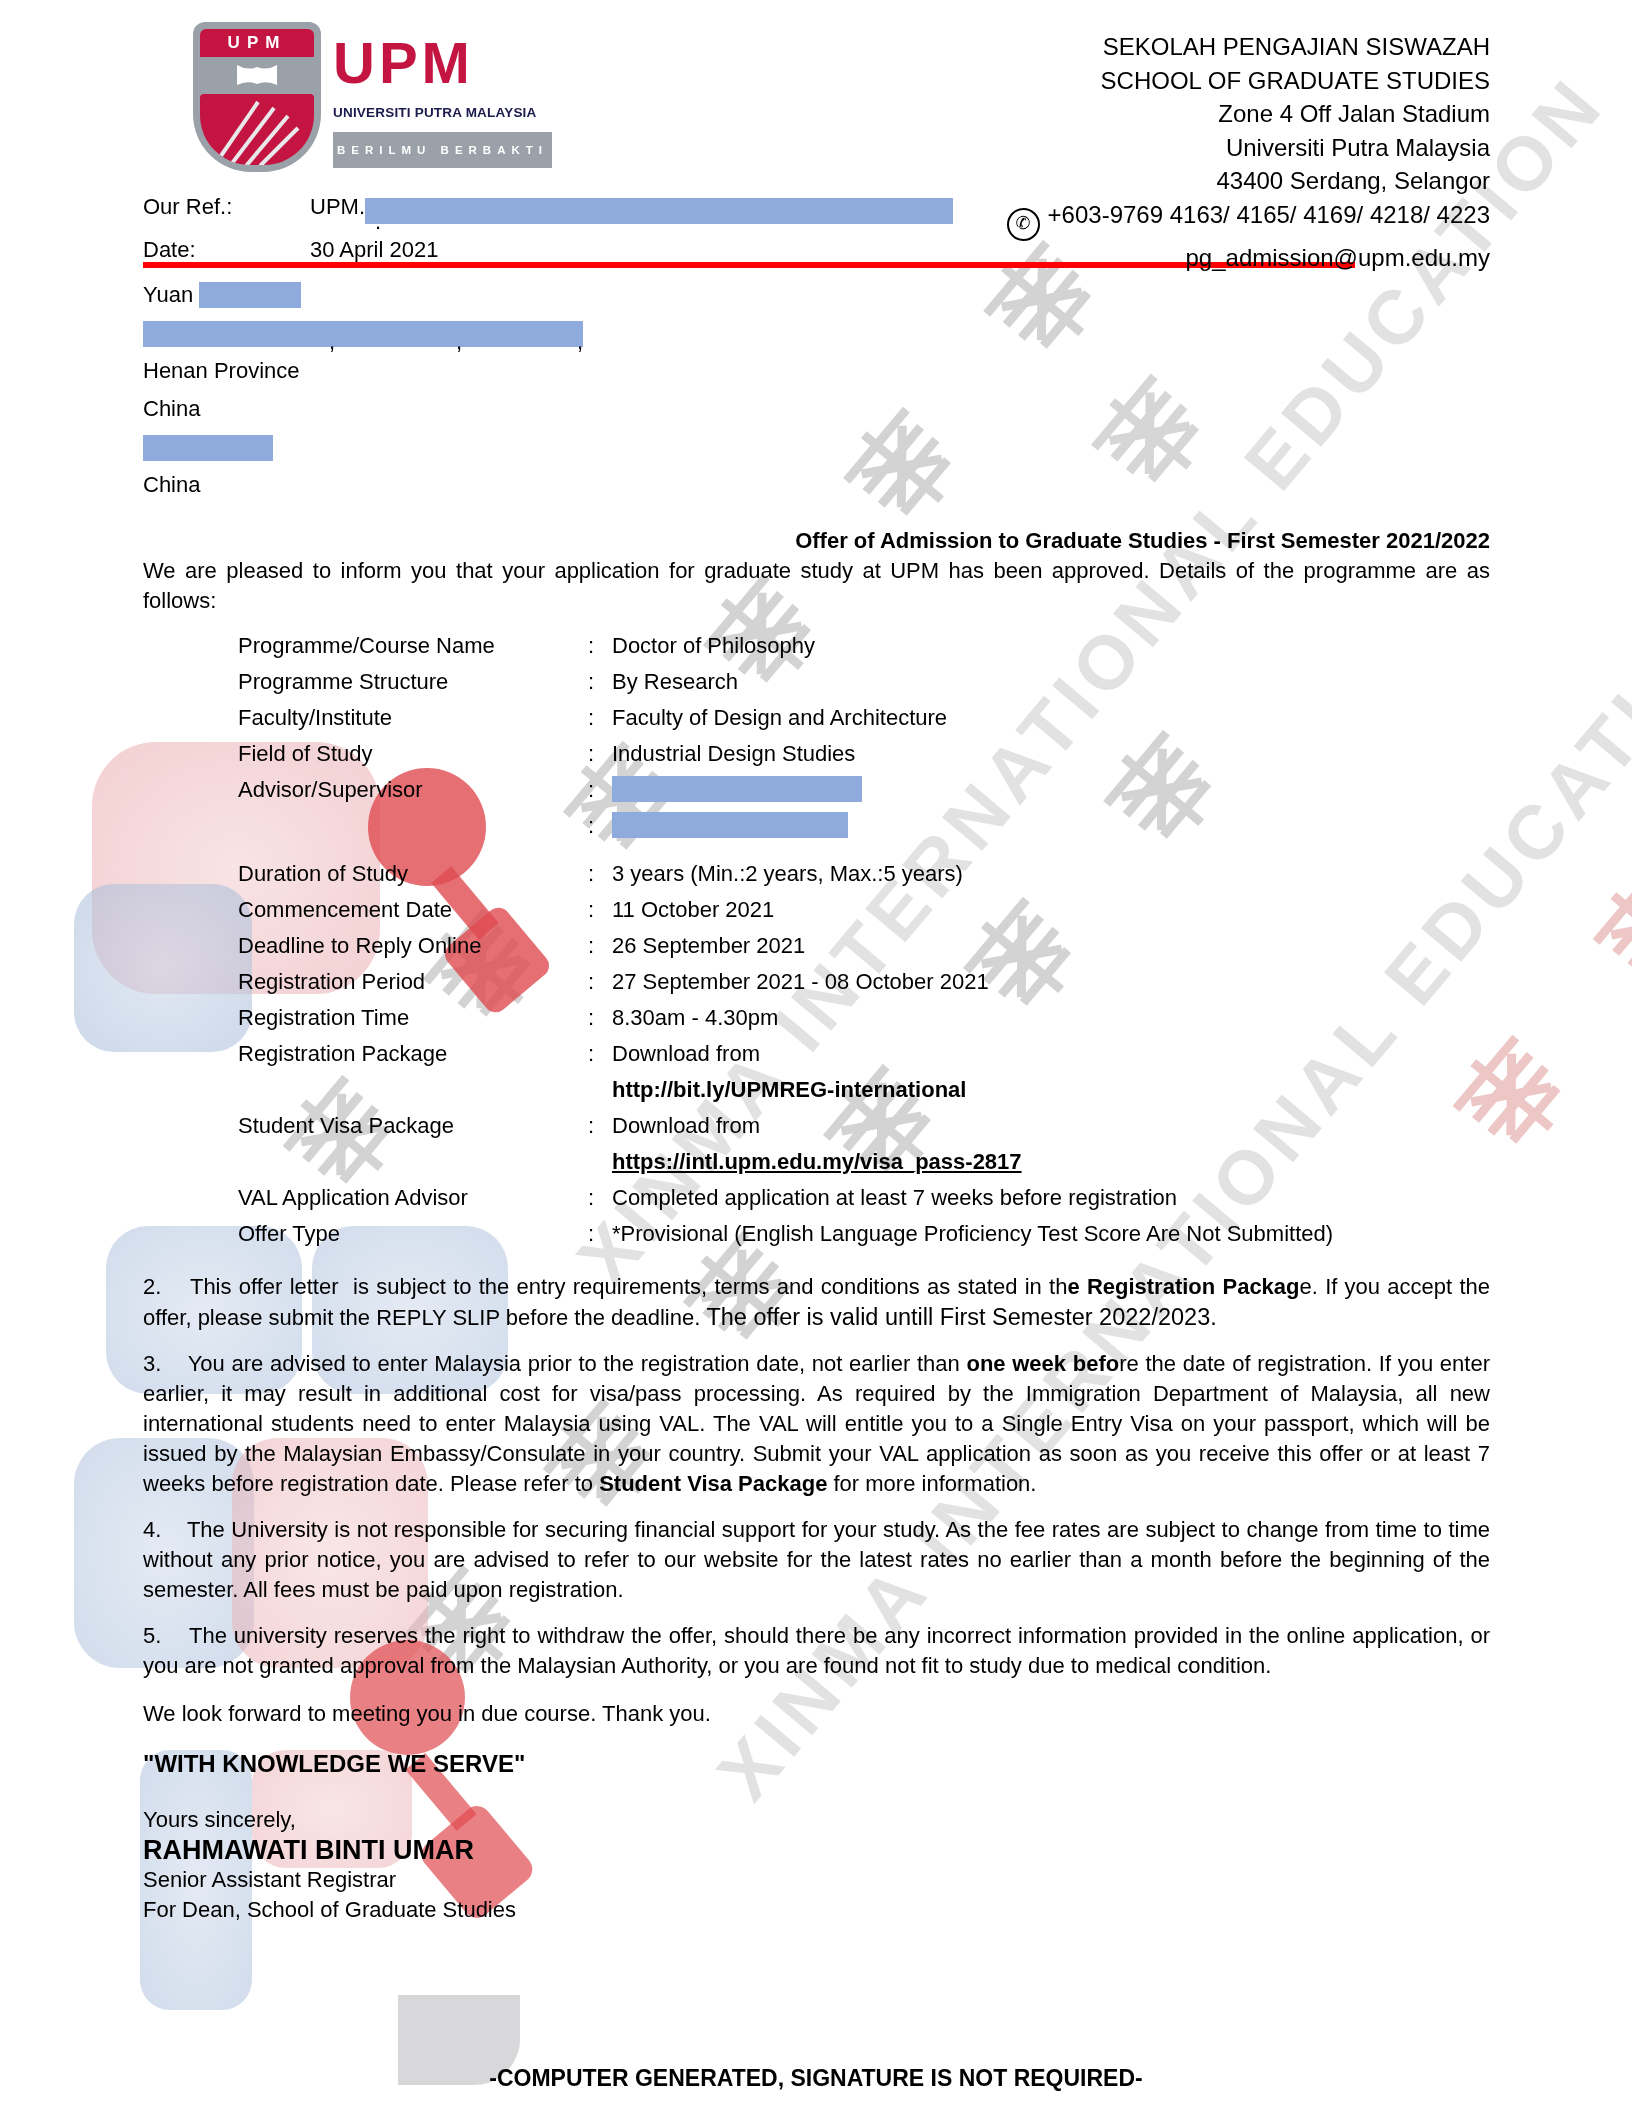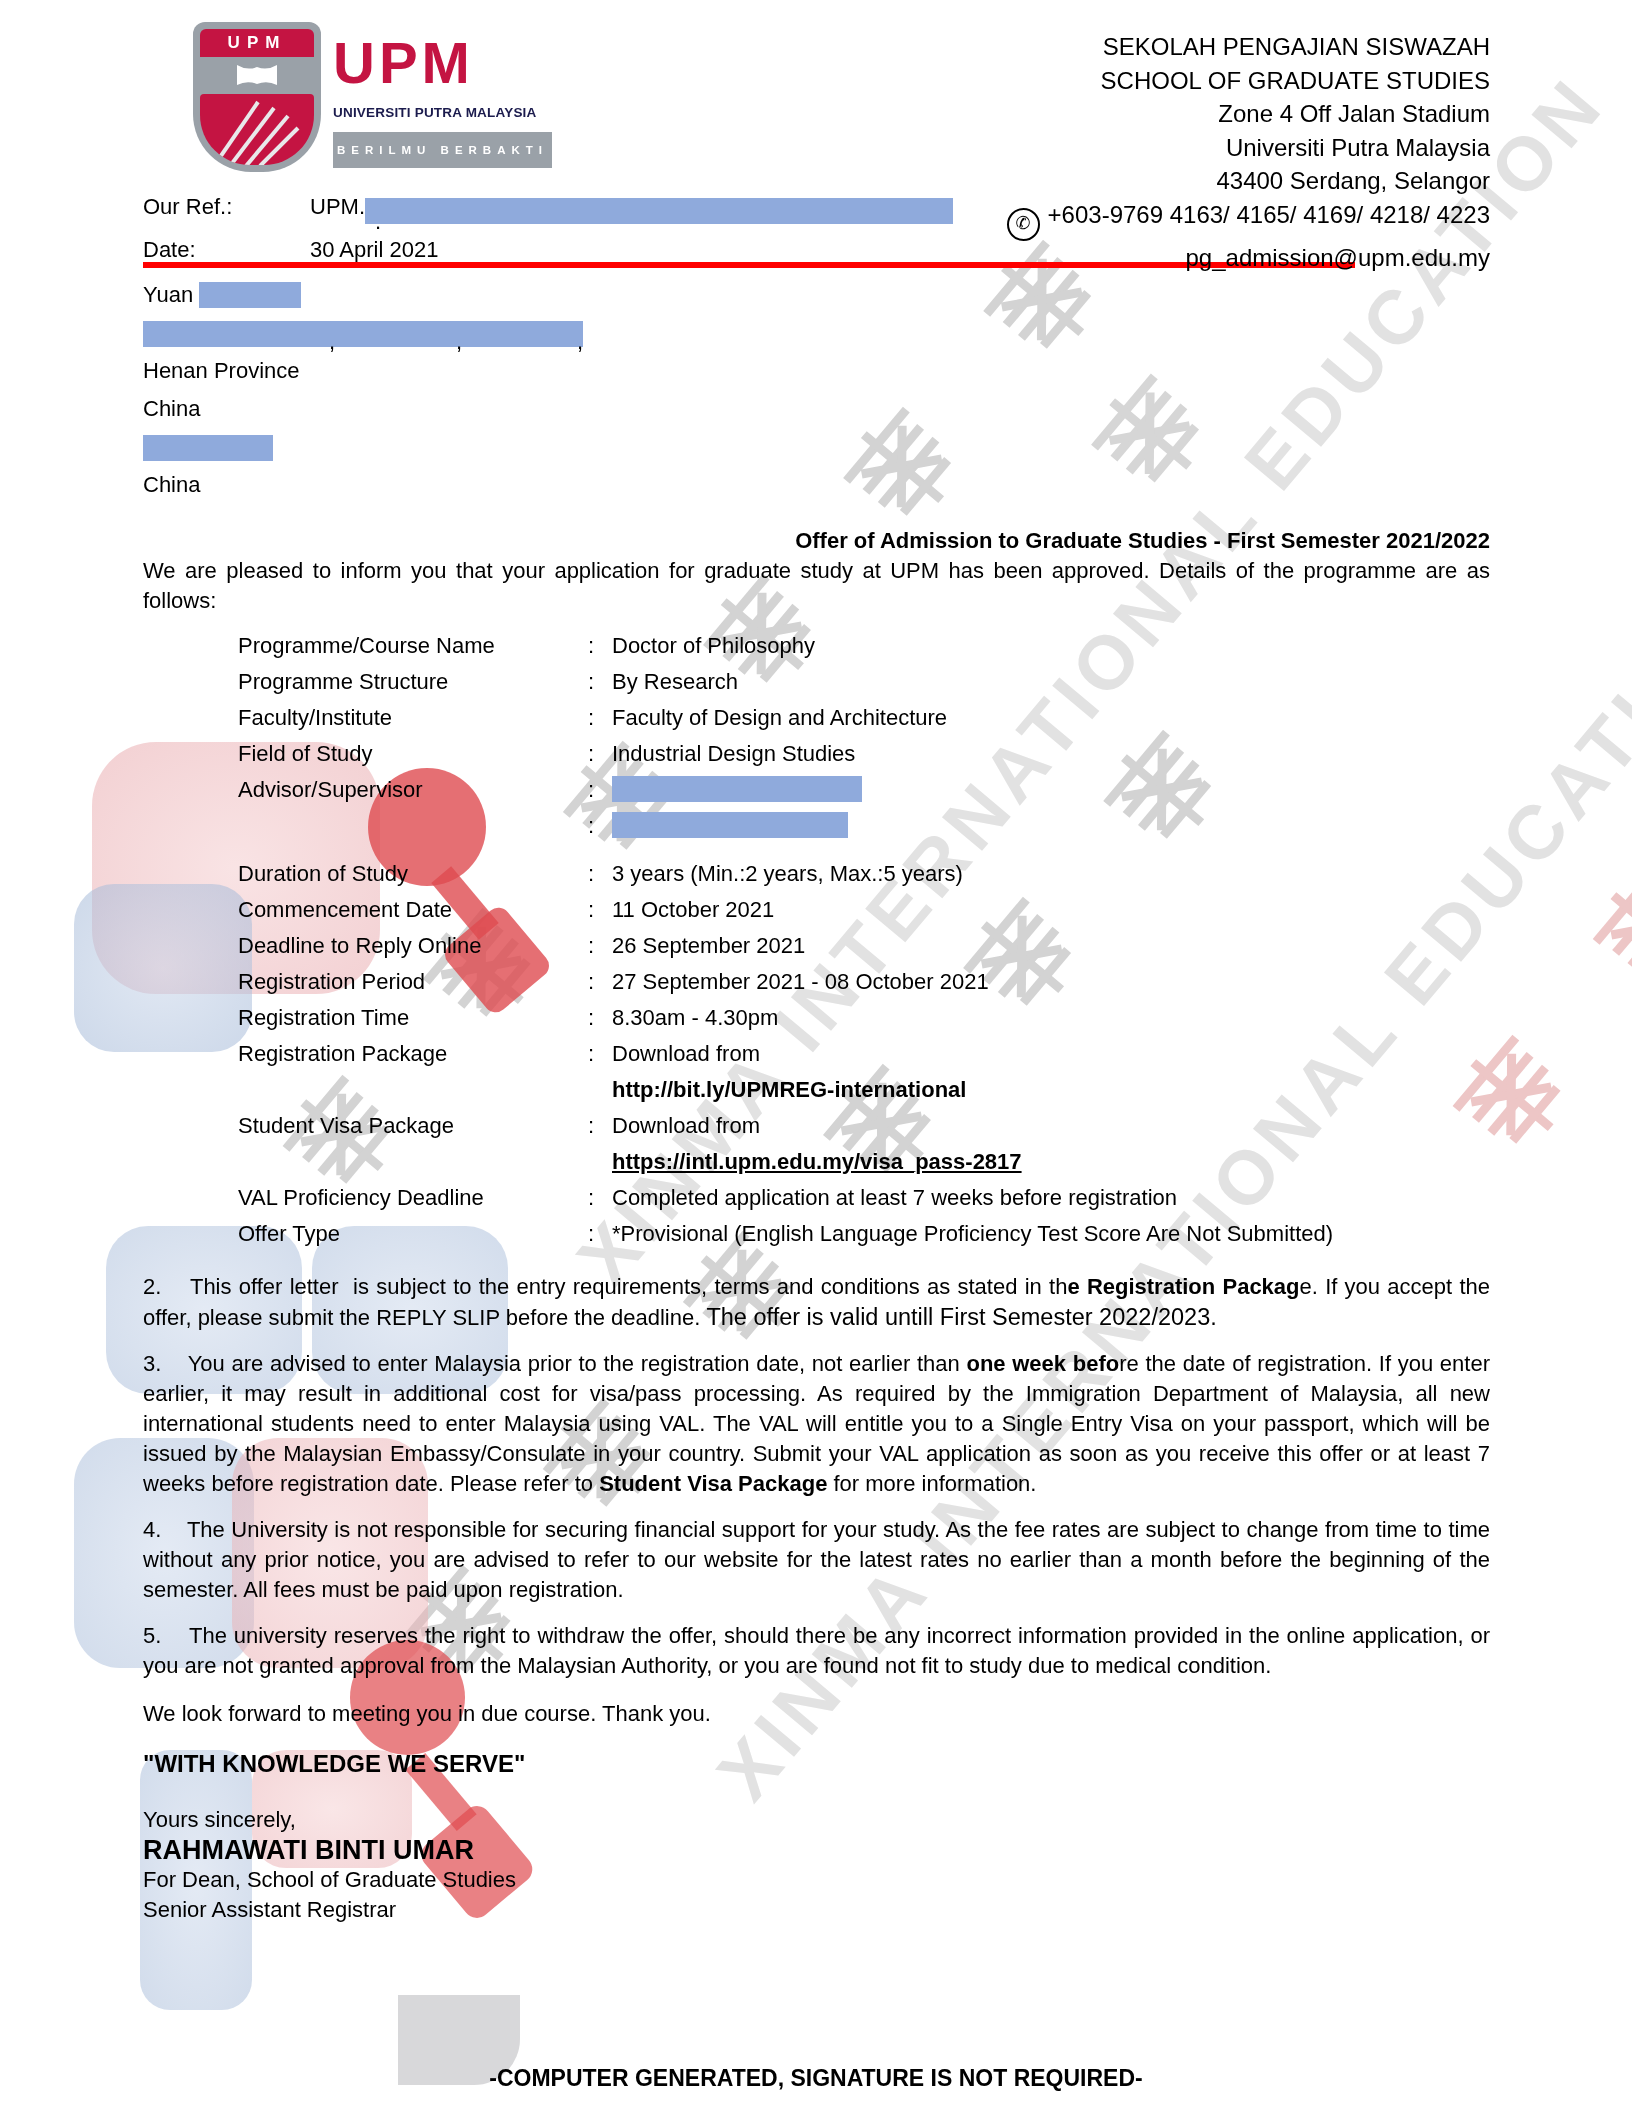--- a/index.html
+++ b/index.html
@@ -277,38 +277,38 @@
           <span class="d-label">Student Visa Package</span>
           <span class="d-colon">:</span>
           <span class="d-val">Download from</span>
         </div>
       <div class="d-row">
           <span class="d-label"></span>
           <span class="d-colon"></span>
           <span class="d-val bold uline">https://intl.upm.edu.my/visa_pass-2817</span>
         </div>
       <div class="d-row">
-          <span class="d-label">VAL Proficiency Deadline</span>
+          <span class="d-label">VAL Application Advisor</span>
           <span class="d-colon">:</span>
           <span class="d-val">Completed application at least 7 weeks before registration</span>
         </div>
       <div class="d-row">
           <span class="d-label">Offer Type</span>
           <span class="d-colon">:</span>
           <span class="d-val">*Provisional (English Language Proficiency Test Score Are Not Submitted)</span>
         </div>
     </div>
 
     <div class="para p2"><span>2.&nbsp;&nbsp;&nbsp; This offer letter&nbsp; is subject to the entry requirements, terms and conditions as stated in th</span><span class="b">e Registration Packag</span><span>e. If you accept the offer, please submit the </span><span class="u">REPLY SLIP</span><span> before the deadline. </span><span class="lg">The offer is valid untill First Semester 2022/2023.</span></div>
     <div class="para p3"><span>3.&nbsp;&nbsp;&nbsp; You are advised to enter Malaysia prior to the registration date, not earlier than </span><span class="b">one week befo</span><span>re the date of registration. If you enter earlier, it may result in additional cost for visa/pass processing. As required by the Immigration Department of Malaysia, all new international students need to enter Malaysia using VAL. The VAL will entitle you to a Single Entry Visa on your passport, which will be issued by the Malaysian Embassy/Consulate in your country. Submit your VAL application as soon as you receive this offer or at least 7 weeks before registration date. Please refer to </span><span class="b">Student Visa Package</span><span> for more information.</span></div>
     <div class="para p4"><span>4.&nbsp;&nbsp;&nbsp; The University is not responsible for securing financial support for your study. As the fee rates are subject to change from time to time without any prior notice, you are advised to refer to our website for the latest rates no earlier than a month before the beginning of the semester. All fees must be paid upon registration.</span></div>
     <div class="para p5"><span>5.&nbsp;&nbsp;&nbsp;&nbsp;The university reserves the right to withdraw the offer, should there be any incorrect information provided in the online application, or you are not granted approval from the Malaysian Authority, or you are found not fit to study due to medical condition.</span></div>
 
     <div class="thanks">We look forward to meeting you in due course. Thank you.</div>
     <div class="motto-quote">"WITH KNOWLEDGE WE SERVE"</div>
     <div class="signoff">Yours sincerely,</div>
     <div class="sig-name">RAHMAWATI BINTI UMAR</div>
+    <div>Senior Assistant Registrar</div>
     <div>For Dean, School of Graduate Studies</div>
-    <div>Senior Assistant Registrar</div>
   </div>
 
   <div class="footer">-COMPUTER GENERATED, SIGNATURE IS NOT REQUIRED-</div>
 </div>
 
 </body></html>

